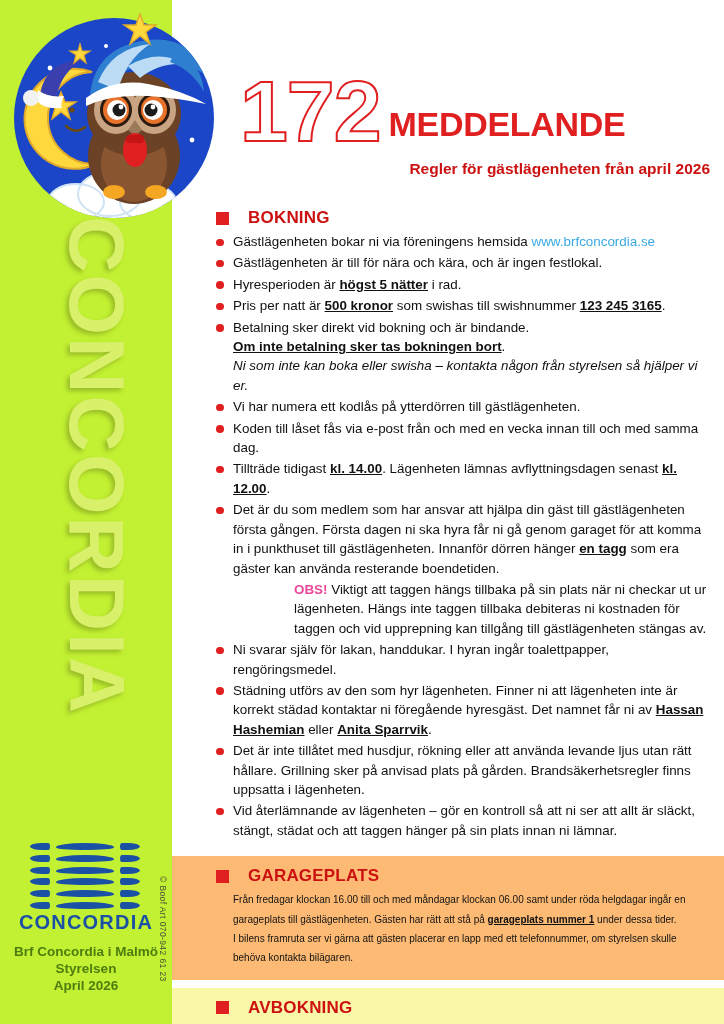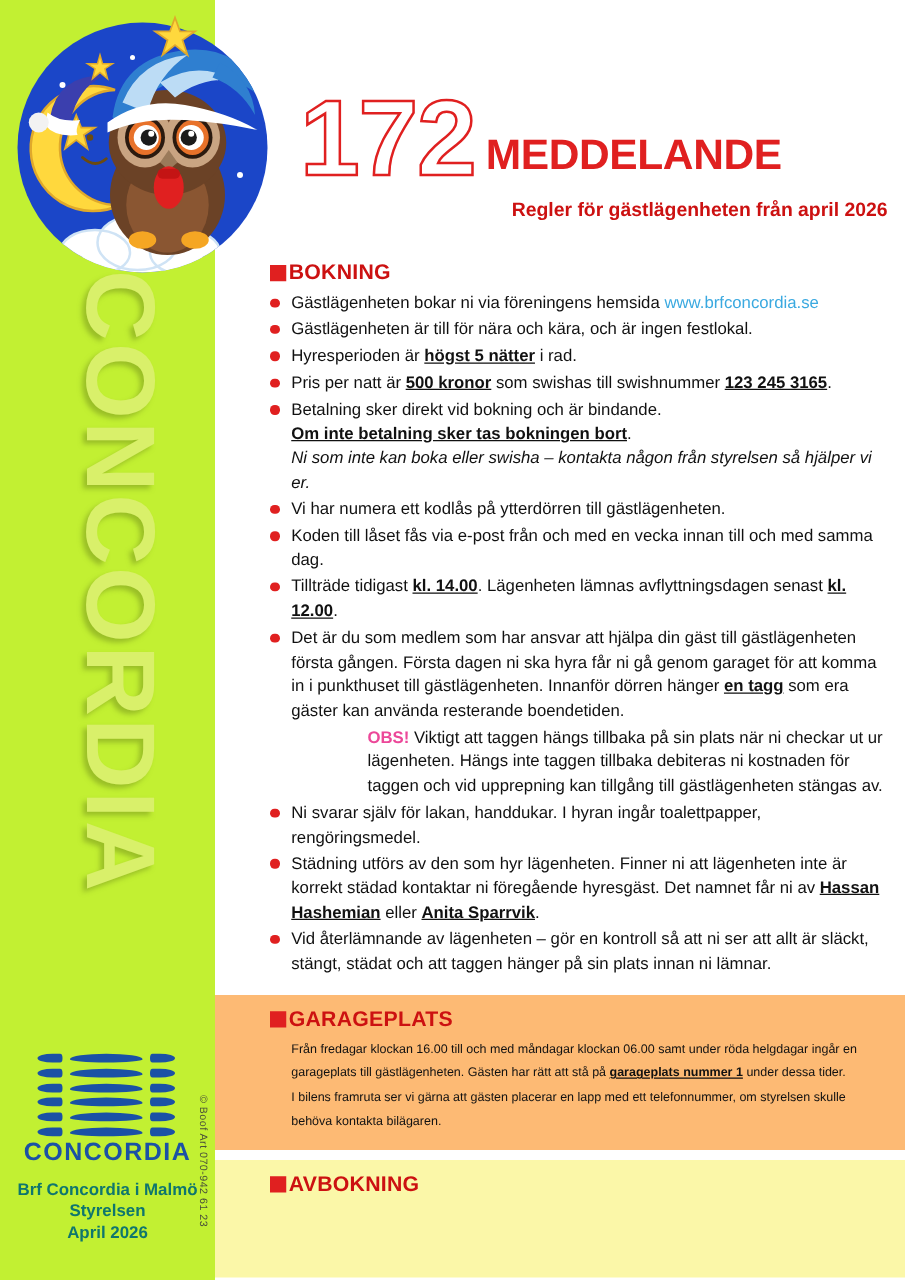--- a/index.html
+++ b/index.html
@@ -77,21 +77,21 @@
   .logo-mark .mid i   { border-radius: 50%/60% 60% 35% 35%; }
   .logo-word {
     font-size: 20px;
     font-weight: bold;
     letter-spacing: 1.2px;
     color: #1b51a5;
     margin-top: 1px;
   }
   .logo-footer {
     margin-top: 9px;
-    color: #0f766e;
+    color: #4d7c0f;
     font-size: 13.5px;
     line-height: 17px;
     font-weight: 600;
   }
 
   
   .credit {
     position: absolute;
     left: 168px;
     top: 876px;
@@ -162,21 +162,21 @@
     z-index: 2;
   }
   .section { padding: 6px 0 8px 0; }
   .section.bokning     { background: transparent; }
   .section.garageplats { background: #fdba74; margin-top: 6px; padding: 8px 0 12px 0; }
   .section.avbokning   { background: #fbf7a8; margin-top: 8px; padding: 8px 0 60px 0; }
 
   .section-head {
     display: flex;
     align-items: center;
-    gap: 2px;
+    gap: 19px;
     margin: 2px 0 4px 44px;
   }
   .section-head .sq {
     width: 13px; height: 13px;
     background: #e02020;
     display: block;
   }
   .section-head .title {
     font-size: 17px;
     font-weight: bold;
@@ -388,20 +388,21 @@
         <li>
           <span>Det är du som medlem som har ansvar att hjälpa din gäst till gästlägenheten första gången. Första dagen ni ska hyra får ni gå genom garaget för att komma in i punkthuset till gästlägenheten. Innanför dörren hänger </span><b class="bold">en tagg</b><span> som era gäster kan använda resterande boendetiden.</span>
         </li>
         <li class="nobullet indent">
           <span class="obs">OBS!</span><span> Viktigt att taggen hängs tillbaka på sin plats när ni checkar ut ur lägenheten. Hängs inte taggen tillbaka debiteras ni kostnaden för taggen och vid upprepning kan tillgång till gästlägenheten stängas av.</span>
         </li>
         <li>Ni svarar själv för lakan, handdukar. I hyran ingår toalettpapper, rengöringsmedel.</li>
         <li>
           <span>Städning utförs av den som hyr lägenheten. Finner ni att lägenheten inte är korrekt städad kontaktar ni föregående hyresgäst. Det namnet får ni av </span><b class="bold">Hassan Hashemian</b><span> eller </span><b class="bold">Anita Sparrvik</b><span>.</span>
         </li>
+        <li>Det är inte tillåtet med husdjur, rökning eller att använda levande ljus utan rätt hållare. Grillning sker på anvisad plats på gården. Brandsäkerhetsregler finns uppsatta i lägenheten.</li>
         <li>Vid återlämnande av lägenheten – gör en kontroll så att ni ser att allt är släckt, stängt, städat och att taggen hänger på sin plats innan ni lämnar.</li>
       </ul>
     </div>
 
     <div class="section garageplats">
       <div class="section-head">
         <span class="sq"></span>
         <span class="title">GARAGEPLATS</span>
       </div>
       <p class="para">

